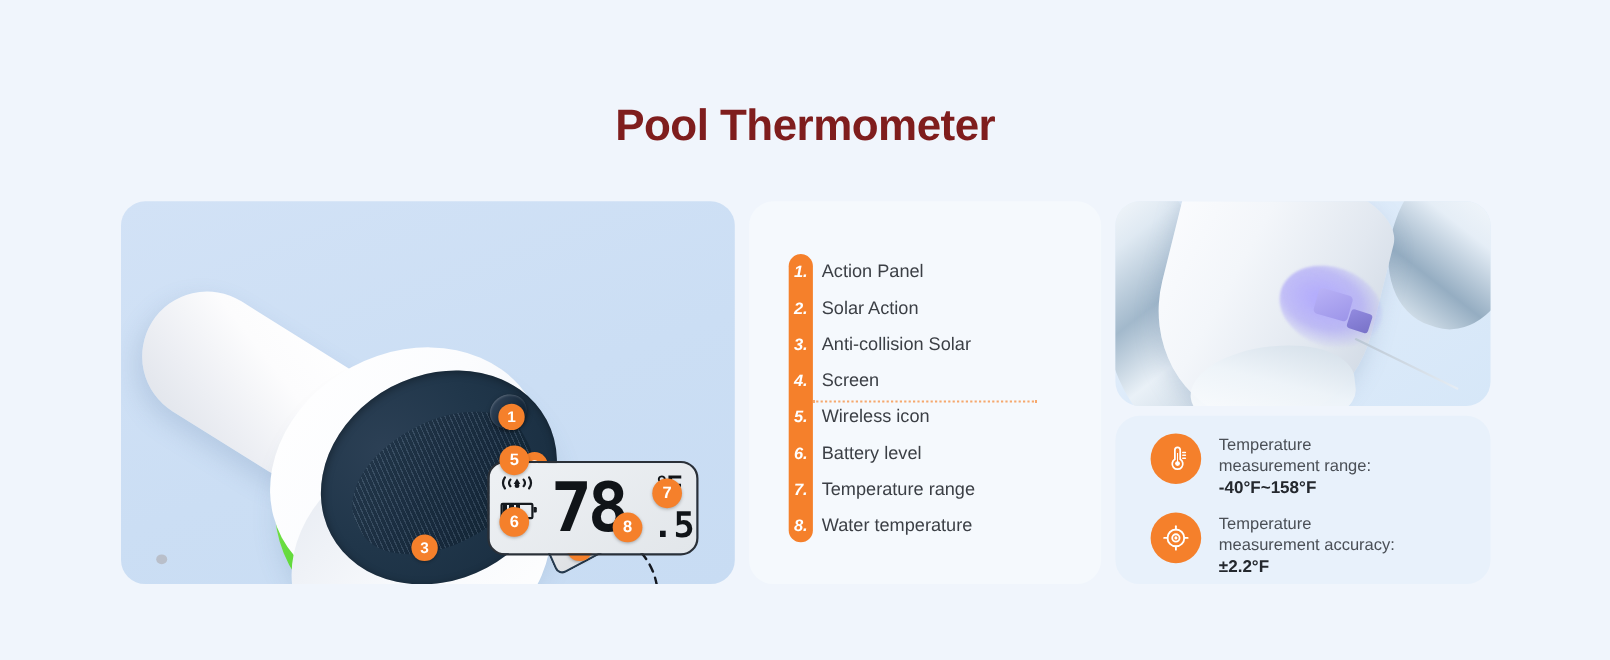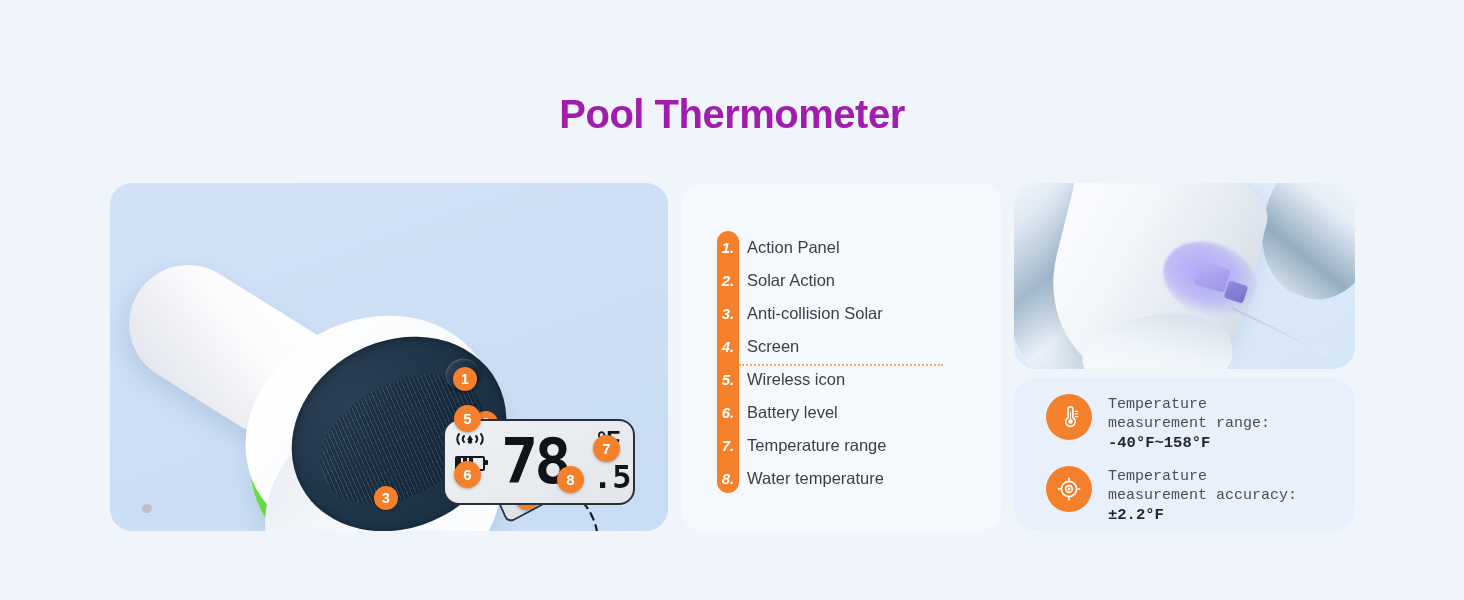--- a/index.html
+++ b/index.html
@@ -6,21 +6,21 @@
   body{
     width:1464px;height:600px;
     background:#f0f5fc;
     font-family:"Liberation Sans","DejaVu Sans",sans-serif;
     overflow:hidden;position:relative;
   }
   
   #page-title{
     position:absolute;left:0;top:92px;width:1464px;
     text-align:center;
-    font-size:40px;font-weight:bold;color:#a21caf;
+    font-size:40px;font-weight:bold;color:#7f1d1d;
     letter-spacing:-0.5px;
   }
   
   .card{position:absolute;border-radius:22px;}
   #product-card{
     left:110px;top:183px;width:558px;height:348px;
     background:linear-gradient(160deg,#d2e2f6 0%,#cbdef4 55%,#c8dcf3 100%);
     overflow:hidden;
   }
   #legend-card{
@@ -247,21 +247,21 @@
     border-radius:52% 48% 40% 50%;
     transform:rotate(-6deg);opacity:.95;
   }
   .probe-wire{
     position:absolute;left:218px;top:124px;width:104px;height:2px;
     background:linear-gradient(90deg,#b9c6d3,#e6edf4);
     transform:rotate(26deg);transform-origin:0 50%;
   }
 
   
-  .spec-row{position:absolute;display:flex;align-items:flex-start;font-family:Liberation Mono, monospace;}
+  .spec-row{position:absolute;display:flex;align-items:flex-start;}
   .spec-row.s1{left:32px;top:16px;}
   .spec-row.s2{left:32px;top:88px;}
   .spec-icon{
     width:46px;height:46px;border-radius:50%;
     background:#f5802b;flex:0 0 46px;
     display:flex;align-items:center;justify-content:center;
   }
   .spec-text{margin-left:16px;padding-top:1px;}
   .spec-line{font-size:15px;color:#4a4f56;line-height:19px;white-space:nowrap;}
   .spec-val{font-size:15.5px;color:#24282e;font-weight:bold;line-height:21px;}

